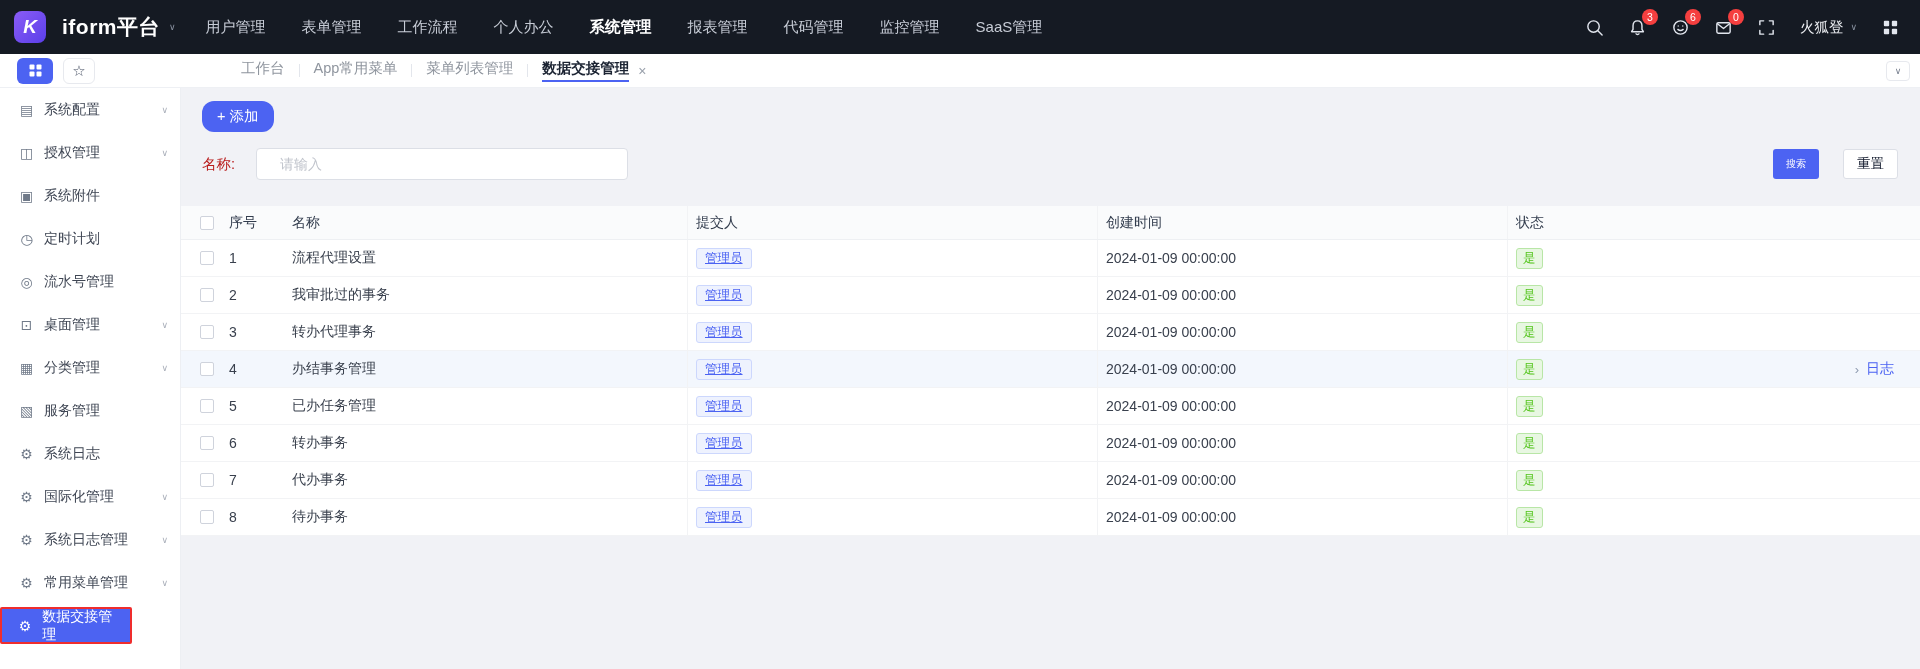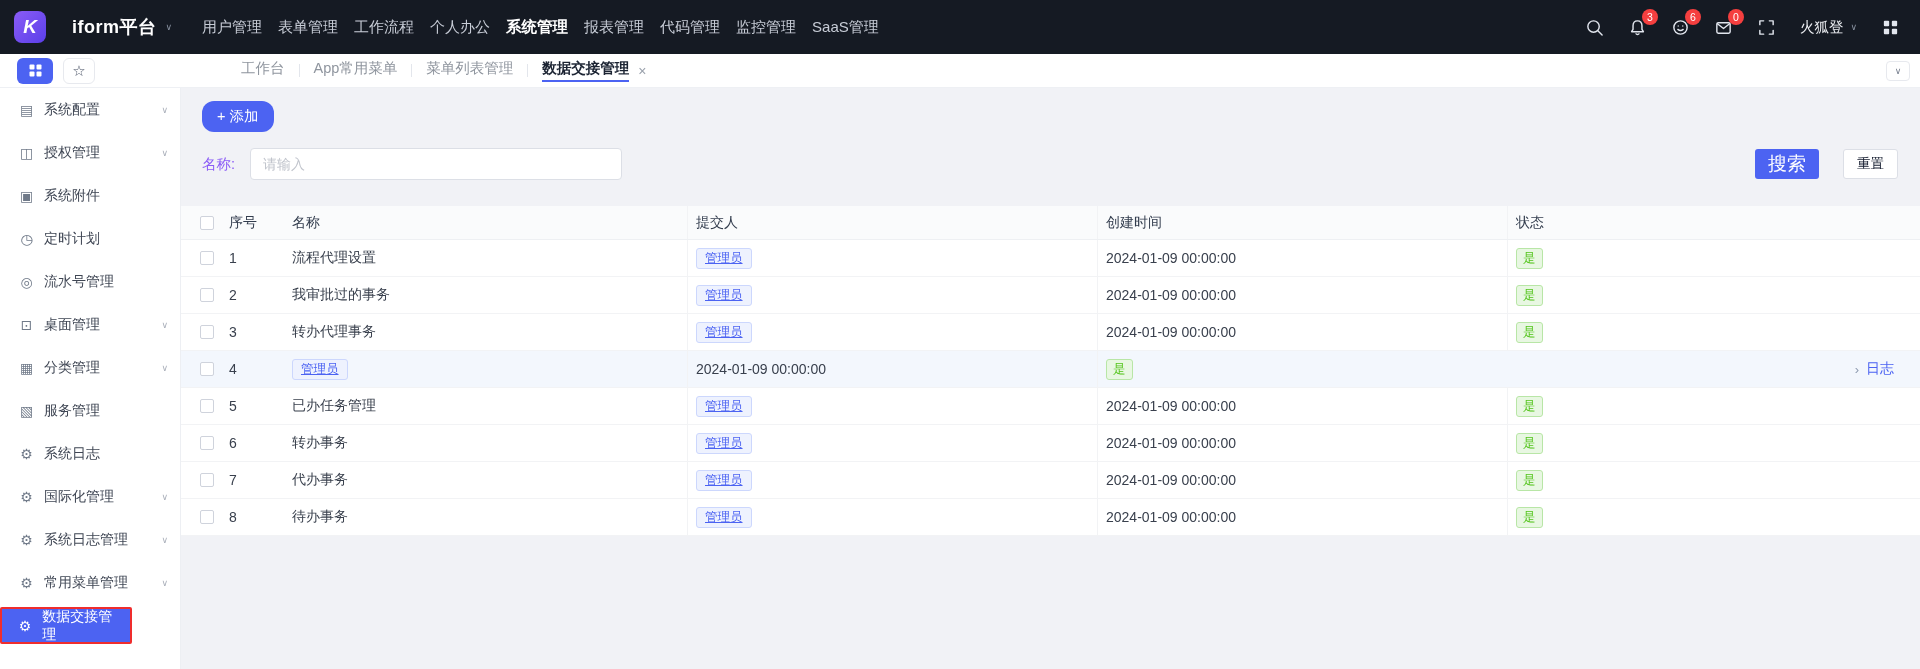--- a/index.html
+++ b/index.html
@@ -14,23 +14,23 @@
   body{
     width:1920px;height:669px;overflow:hidden;
     font-family:"Liberation Sans","DejaVu Sans",sans-serif;
     background:var(--content-bg);color:#39404d;
   }
   
   .topbar{height:54px;background:var(--topbar-bg);display:flex;align-items:center;padding:0 20px 0 14px;}
   .brand{display:flex;align-items:center;cursor:pointer;}
   .logo{width:32px;height:32px;border-radius:8px;background:linear-gradient(135deg,#8a5cf6,#5b3fe9);
         display:flex;align-items:center;justify-content:center;color:#fff;font-weight:bold;font-style:italic;font-size:19px;}
-  .brand-name{margin-left:26px;color:#fff;font-size:18px;font-weight:600;letter-spacing:.5px;}
+  .brand-name{margin-left:16px;color:#fff;font-size:21px;font-weight:600;letter-spacing:.5px;}
   .brand-caret{margin-left:9px;color:#8b94a3;font-size:9px;}
-  .topnav{display:flex;align-items:center;margin-left:30px;gap:16px;}
+  .topnav{display:flex;align-items:center;margin-left:30px;gap:36px;}
   .nav-item{color:#c7ccd6;font-size:15px;cursor:pointer;white-space:nowrap;padding:2px 0;}
   .nav-item.active{color:#fff;font-weight:700;font-size:15.5px;}
   .top-actions{margin-left:auto;display:flex;align-items:center;gap:23px;}
   .tb-icon{position:relative;width:20px;height:20px;display:flex;align-items:center;justify-content:center;cursor:pointer;}
   .tb-icon svg{stroke:#e2e6ee;fill:none;stroke-width:1.5;stroke-linecap:round;stroke-linejoin:round;}
   .badge{position:absolute;top:-8px;right:-10px;min-width:16px;height:16px;border-radius:8px;background:var(--badge-red);
          color:#fff;font-size:10.5px;display:flex;align-items:center;justify-content:center;padding:0 4px;}
   .user{display:flex;align-items:center;gap:7px;color:#eef0f4;font-size:14.5px;cursor:pointer;}
   .user-caret{color:#8b94a3;font-size:9px;}
   
@@ -54,26 +54,26 @@
   .side-item{height:43px;display:flex;align-items:center;padding:0 12px 0 18px;color:#3f4654;font-size:14px;cursor:pointer;}
   .side-icon{width:17px;margin-right:9px;color:#707a89;font-size:14px;display:flex;align-items:center;justify-content:center;}
   .side-chev{margin-left:auto;color:#a8aeb9;font-size:9px;}
   .side-item.active{height:37px;margin:3px 0;width:132px;background:var(--accent);border:2px solid #ef2d2d;border-radius:2px;
                     color:#fff;padding:0 8px 0 15px;}
   .side-item.active .side-icon{color:#fff;}
   .content{flex:1;display:flex;flex-direction:column;overflow:hidden;}
   .add-btn{margin:13px 0 0 21px;height:31px;padding:0 15px;background:var(--accent);color:#fff;border:none;border-radius:12px;
            font-size:14.5px;display:flex;align-items:center;cursor:pointer;width:fit-content;font-family:inherit;}
   .filter-row{display:flex;align-items:center;margin:16px 22px 0 21px;}
-  .filter-label{font-size:14.5px;color:#8b5cf6;margin-right:15px;white-space:nowrap;}
-  .filter-input{width:372px;height:32px;border:1px solid #dcdfe6;border-radius:4px;padding:0 12px;font-size:14px;color:#333;
+  .filter-label{font-size:14.5px;color:#b91c1c;margin-right:21px;white-space:nowrap;}
+  .filter-input{width:372px;height:32px;border:1px solid #dcdfe6;border-radius:4px;padding:0 23px;font-size:14px;color:#333;
                 background:#fff;outline:none;font-family:inherit;}
   .filter-input::placeholder{color:#c0c4cc;}
   .filter-spacer{flex:1;}
-  .btn-search{height:30px;padding:0 13px;background:var(--accent);color:#fff;border:none;border-radius:3px;font-size:19px;
+  .btn-search{height:30px;padding:0 13px;background:var(--accent);color:#fff;border:none;border-radius:3px;font-size:10px;
               cursor:pointer;font-family:inherit;}
   .btn-reset{height:30px;padding:0 13px;background:#fff;border:1px solid #dcdfe6;color:#0f172a;border-radius:3px;font-size:13.5px;
              margin-left:24px;cursor:pointer;font-family:inherit;}
   
   .table-wrap{margin-top:26px;}
   .t-grid{display:grid;grid-template-columns:46px 57px 404px 410px 410px 1fr;align-items:stretch;}
   .t-head{height:34px;background:#fafbfc;border-bottom:1px solid #eef0f3;font-size:14px;color:#333d4e;}
   .t-row{height:37px;background:#fff;border-bottom:1px solid #f2f3f5;font-size:14px;color:#39404d;position:relative;}
   .t-row.hover{background:#f3f7fd;}
   .cell{display:flex;align-items:center;padding-left:8px;overflow:hidden;white-space:nowrap;}
@@ -327,20 +327,21 @@
               <div class="cell bordr">2024-01-09 00:00:00</div>
               <div class="cell">
                 <span class="tag-green">是</span>
               </div>
             </div>
             <div class="t-grid t-row hover">
               <div class="cell cell-check">
                 <span class="cb"></span>
               </div>
               <div class="cell c-no">4</div>
+              <div class="cell bordr">办结事务管理</div>
               <div class="cell bordr">
                 <span class="tag-blue">管理员</span>
               </div>
               <div class="cell bordr">2024-01-09 00:00:00</div>
               <div class="cell">
                 <span class="tag-green">是</span>
               </div>
               <div class="row-action">
                 <span class="chev-r">›</span>
                 <a class="log-link">日志</a>

